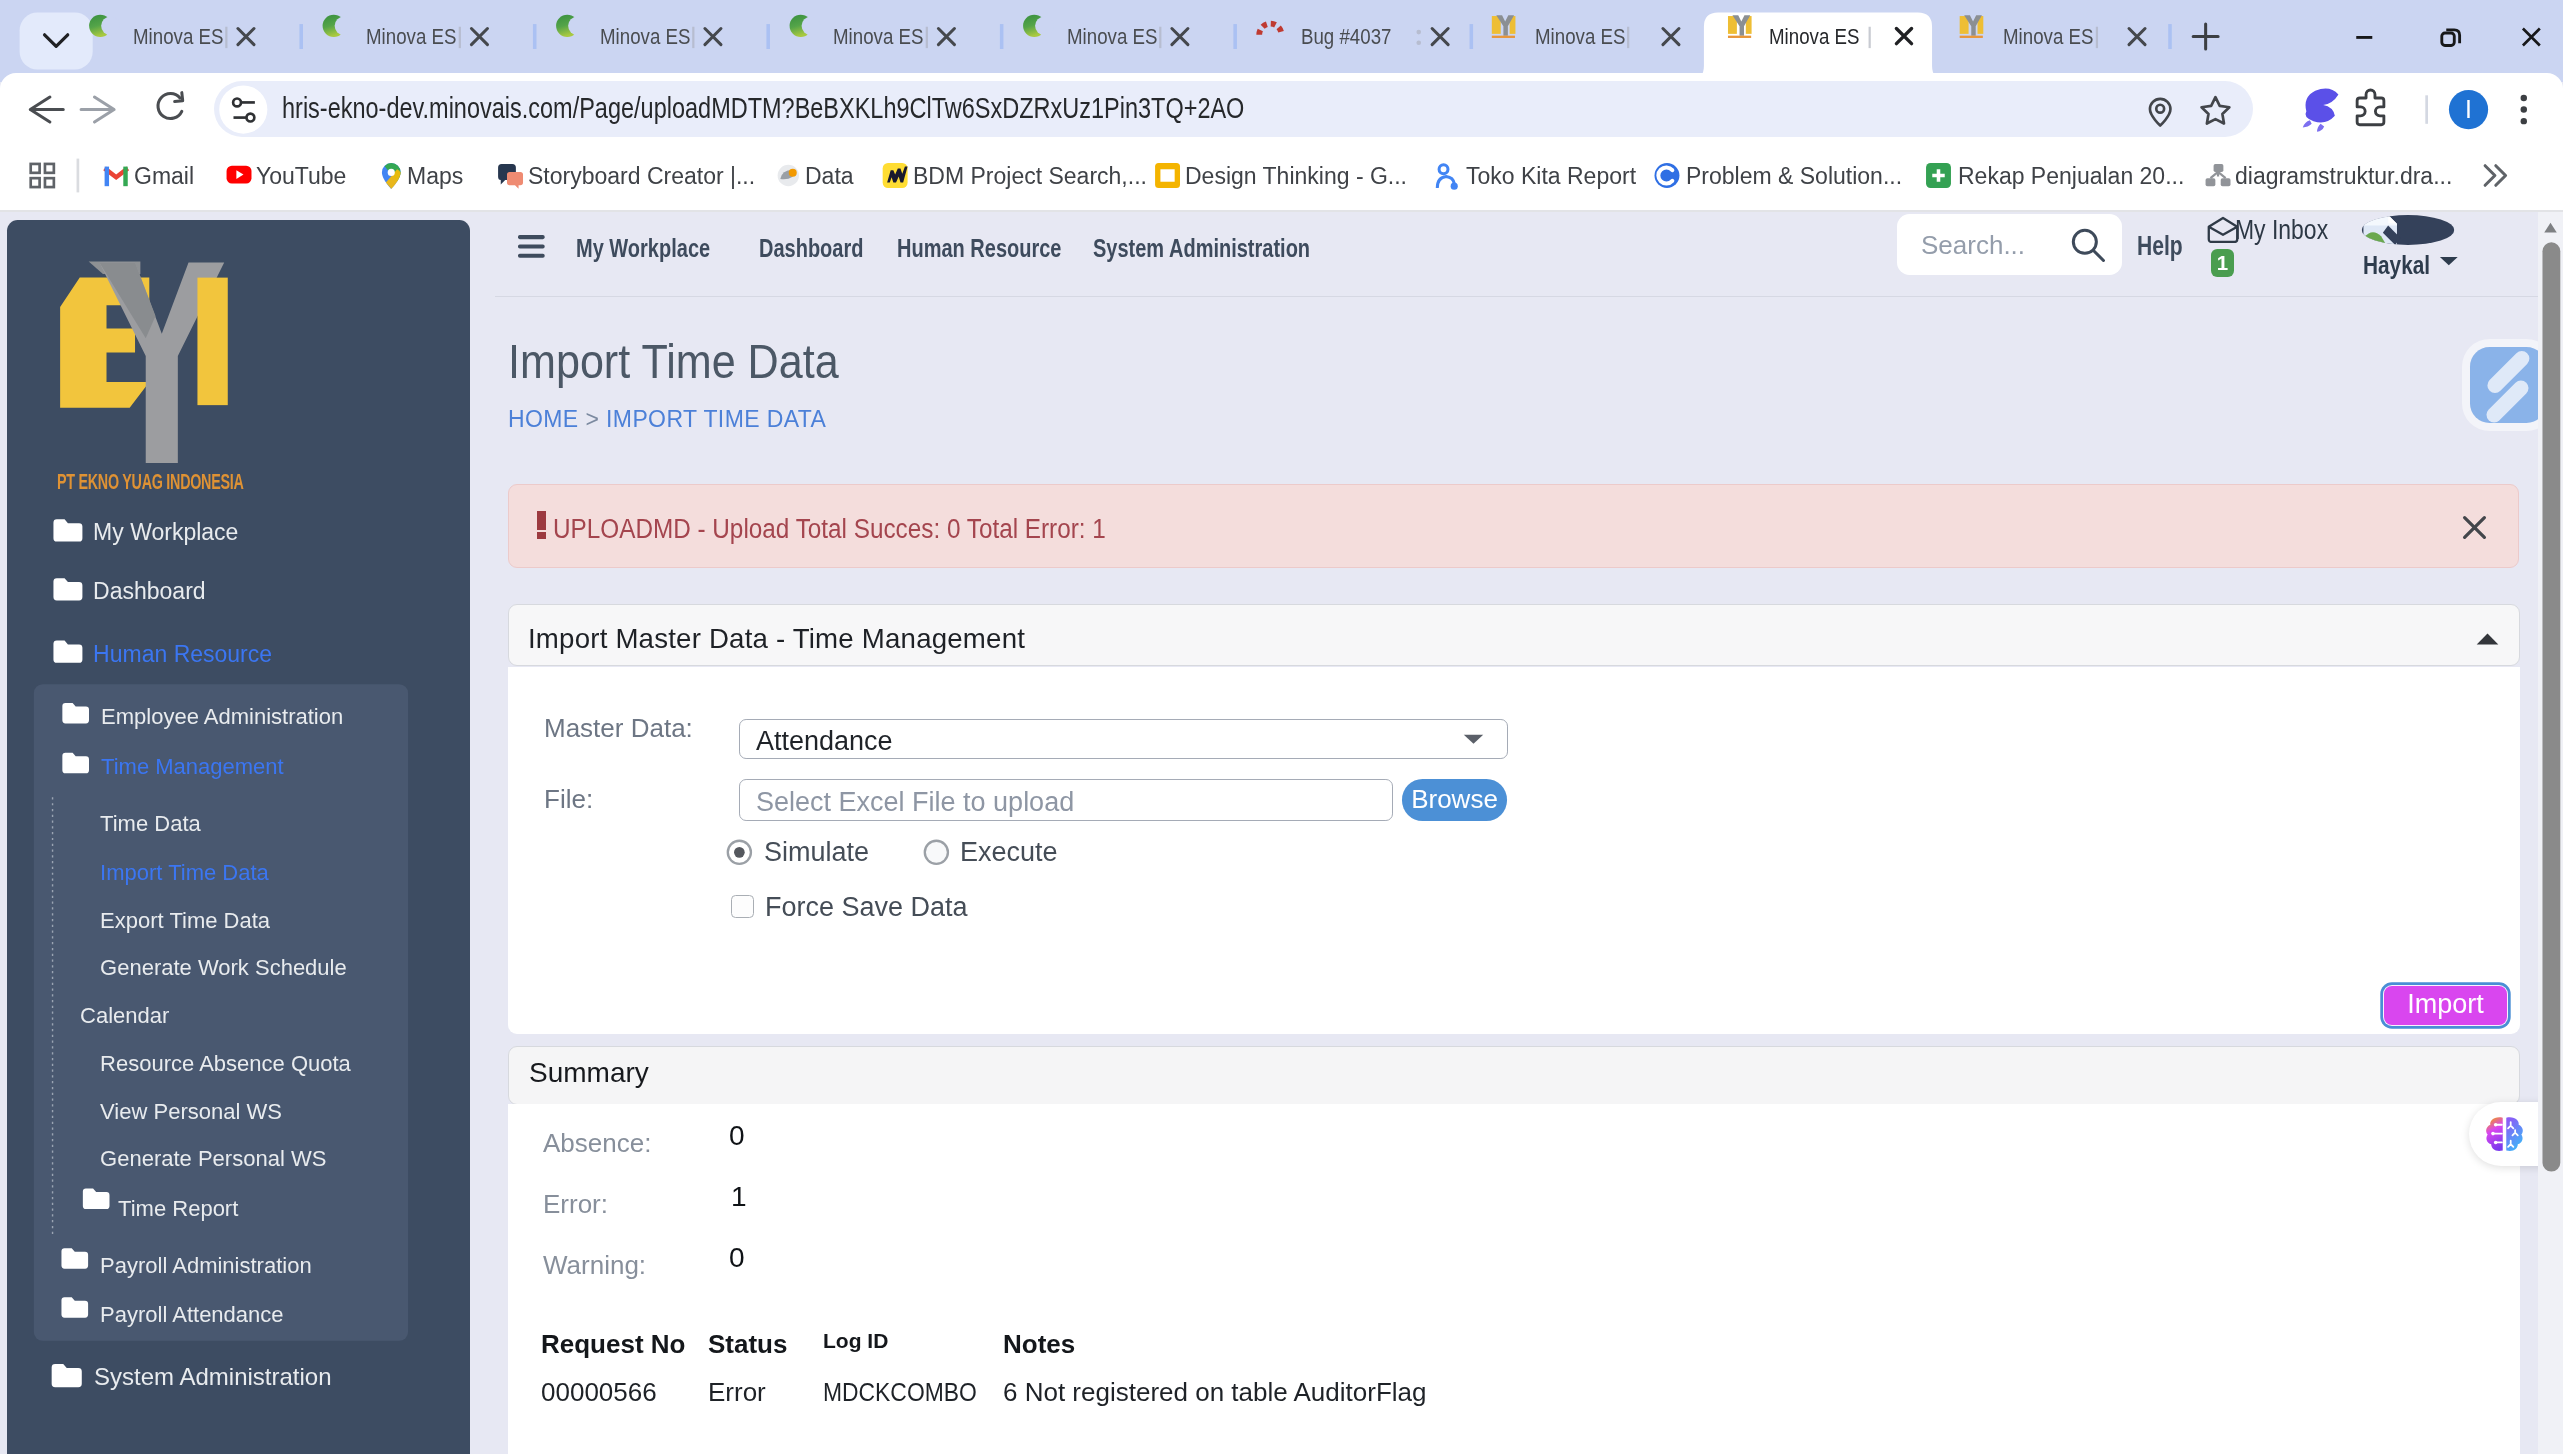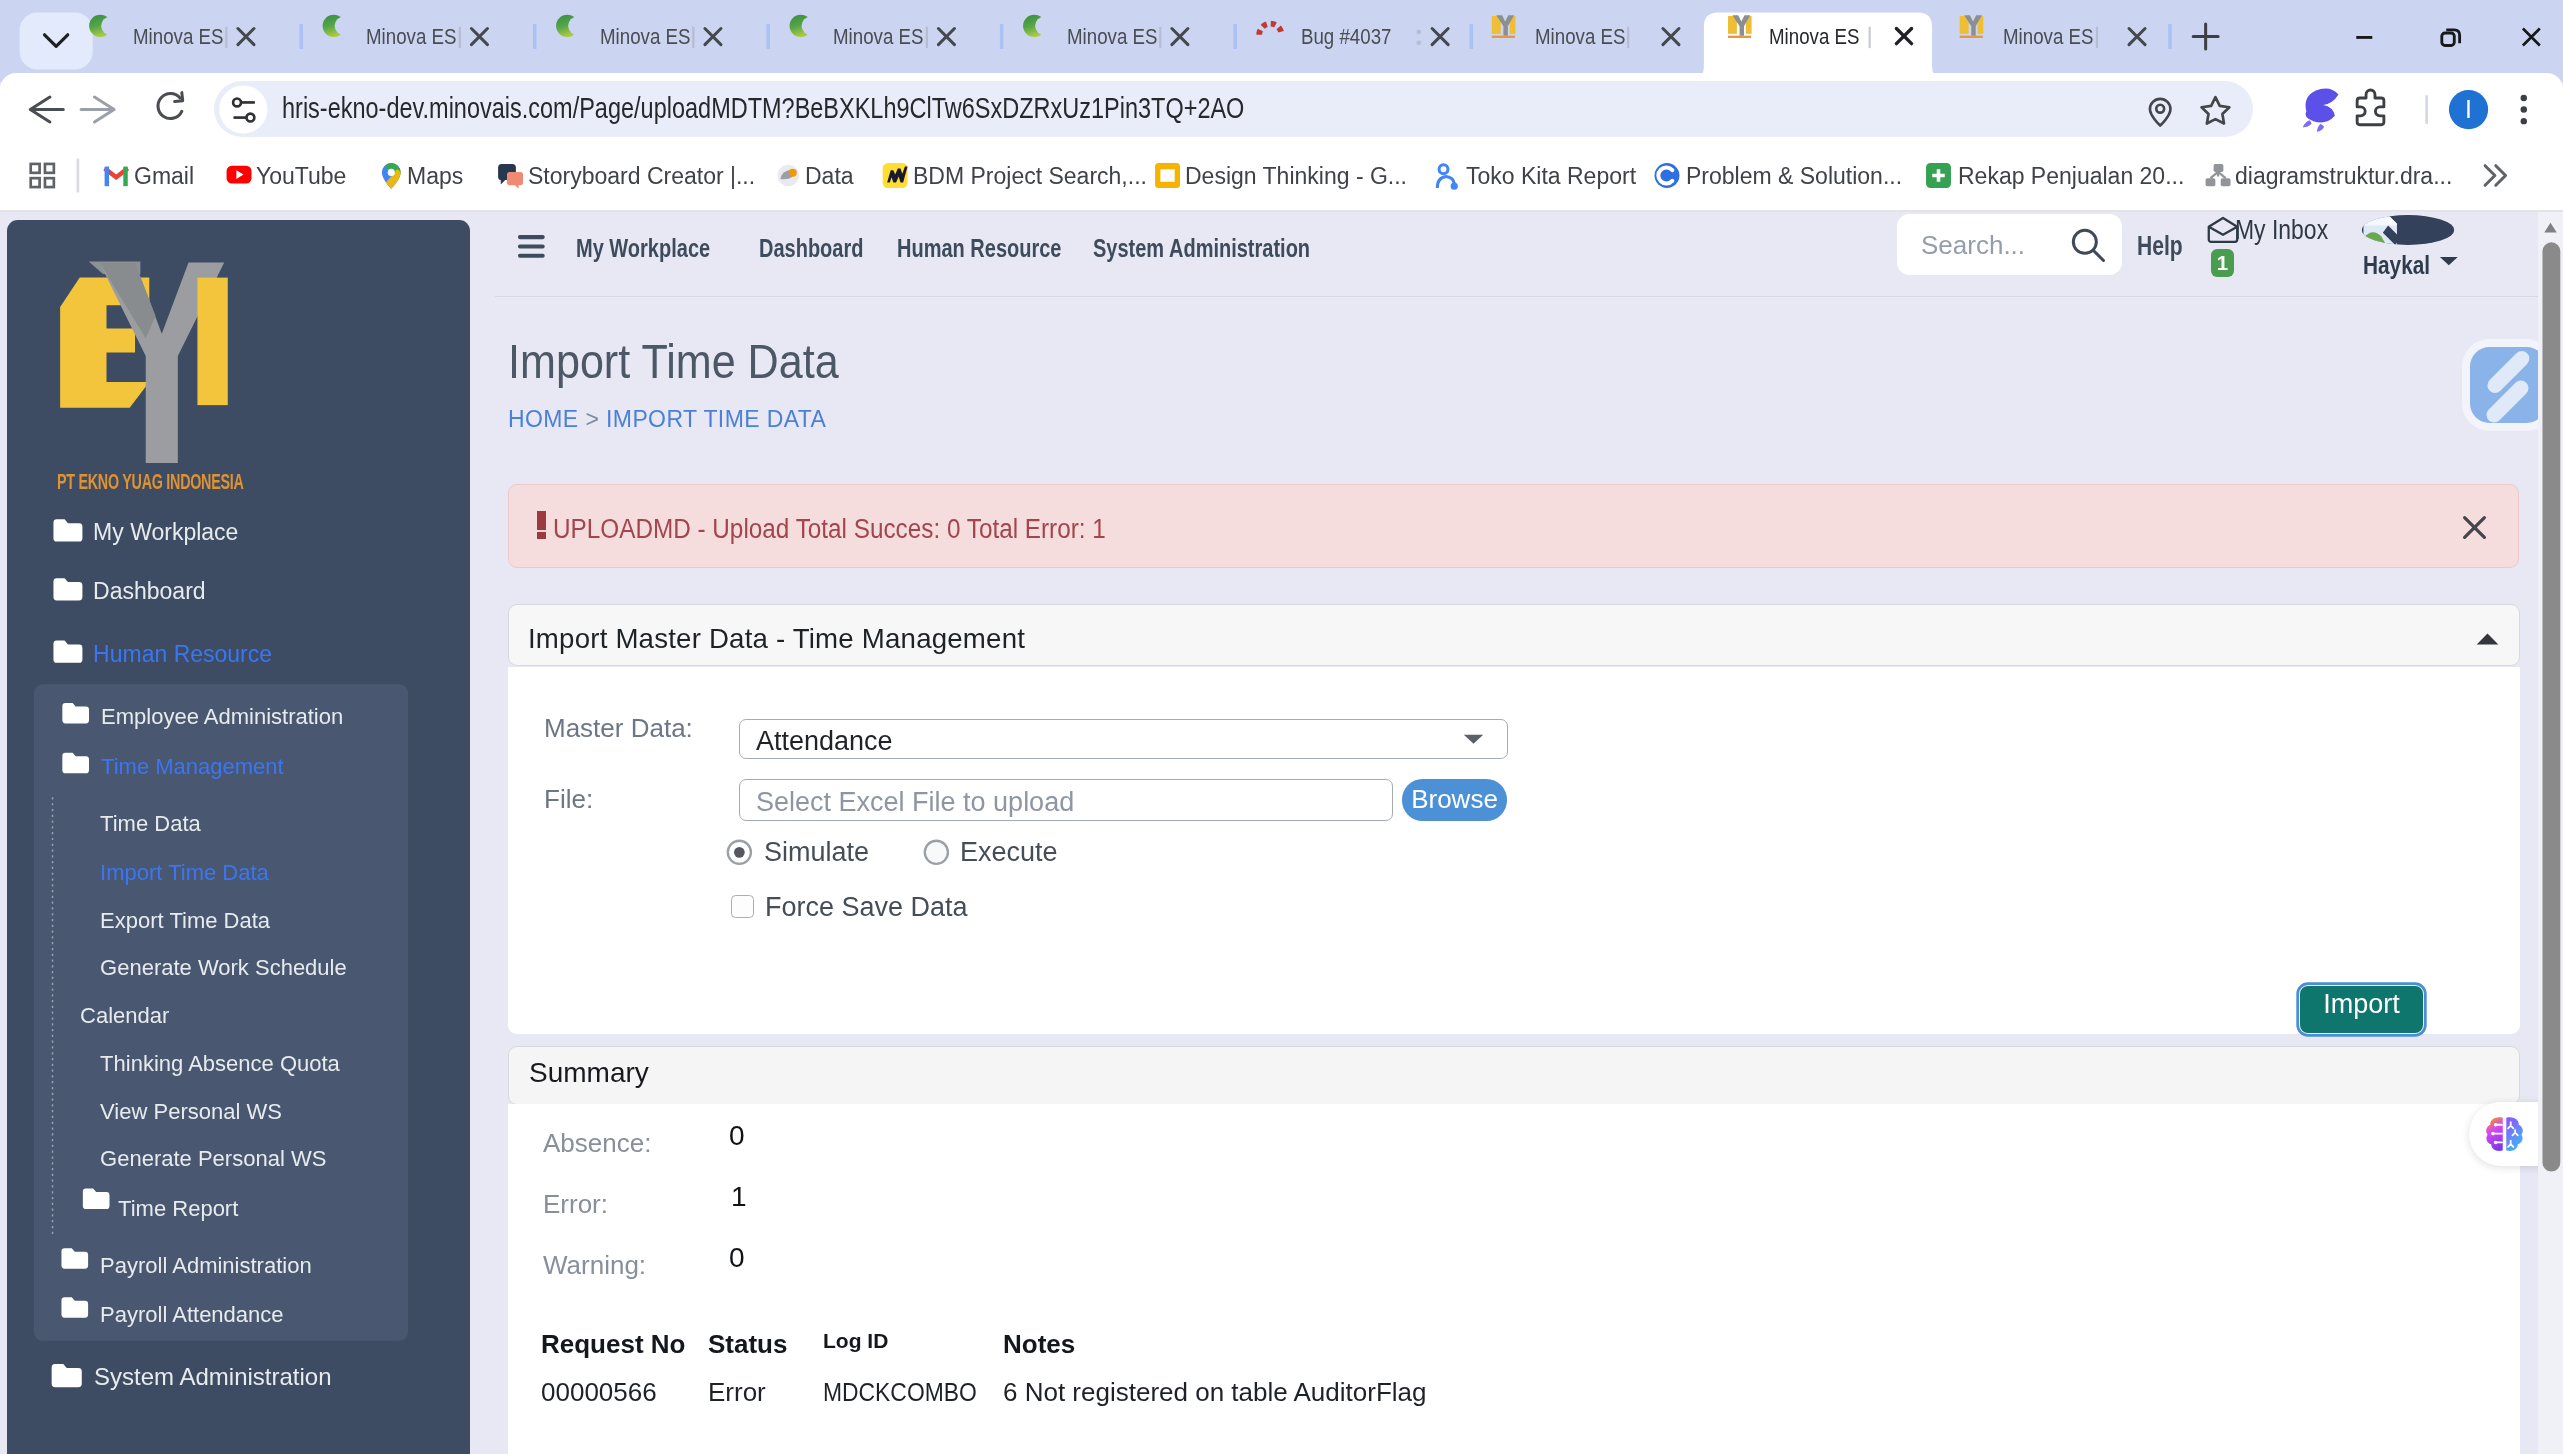--- a/index.html
+++ b/index.html
@@ -272,21 +272,21 @@
 <div class="abs snav" style="left:86px;top:299px">My Workplace</div>
 <div class="abs snav" style="left:86px;top:358px">Dashboard</div>
 <div class="abs snav sblue" style="left:86px;top:421px">Human Resource</div>
 <div class="abs snav" style="left:94px;top:484px;font-size:22px">Employee Administration</div>
 <div class="abs snav sblue" style="left:94px;top:534px;font-size:22px">Time Management</div>
 <div class="abs snav" style="left:93px;top:591px;font-size:22px">Time Data</div>
 <div class="abs snav sblue" style="left:93px;top:640px;font-size:22px">Import Time Data</div>
 <div class="abs snav" style="left:93px;top:688px;font-size:22px">Export Time Data</div>
 <div class="abs snav" style="left:93px;top:735px;font-size:22px">Generate Work Schedule</div>
 <div class="abs snav" style="left:73px;top:783px;font-size:22px">Calendar</div>
-<div class="abs snav" style="left:93px;top:831px;font-size:22px">Thinking Absence Quota</div>
+<div class="abs snav" style="left:93px;top:831px;font-size:22px">Resource Absence Quota</div>
 <div class="abs snav" style="left:93px;top:879px;font-size:22px">View Personal WS</div>
 <div class="abs snav" style="left:93px;top:926px;font-size:22px">Generate Personal WS</div>
 <div class="abs snav" style="left:111px;top:976px;font-size:22px">Time Report</div>
 <div class="abs snav" style="left:93px;top:1033px;font-size:22px">Payroll Administration</div>
 <div class="abs snav" style="left:93px;top:1082px;font-size:22px">Payroll Attendance</div>
 <div class="abs snav" style="left:87px;top:1143px;font-size:24px">System Administration</div>
 </div>
 
 <div id="navbar" class="abs" style="left:475px;top:0;width:2063px;height:85px">
 <div class="abs" style="left:19.6px;bottom:0;width:2044px;height:0.9px;background:#d6d8e3"></div>
@@ -366,21 +366,21 @@
 <circle cx="15" cy="15" r="13" fill="#fff" stroke="#9ba0a6" stroke-width="2.6"></circle>
 <circle cx="15" cy="15" r="6" fill="#55585e"></circle>
 </svg>
 <div class="abs ftext" style="left:289px;top:540px">Simulate</div>
 <svg class="abs" style="left:448px;top:542px" width="28.5" height="28.5" viewBox="0 0 32 32">
 <circle cx="15" cy="15" r="13" fill="#f8f9fa" stroke="#9ba0a6" stroke-width="2.6"></circle>
 </svg>
 <div class="abs ftext" style="left:485px;top:540px">Execute</div>
 <div class="abs" style="left:256px;top:598px;width:23px;height:23px;background:#fdfdfd;border:1.8px solid #a9aeb4;border-radius:4.5px"></div>
 <div class="abs ftext" style="left:290px;top:595px">Force Save Data</div>
-<div class="abs" style="left:1824px;top:688px;width:125px;height:49px;background:#0f766e;border:1.8px solid rgba(255,255,255,0.92);box-shadow:0 0 0 2.7px #4a8ed5;border-radius:9px;color:#fff;font-size:27px;text-align:center;line-height:37px">Import</div>
+<div class="abs" style="left:1908px;top:688px;width:125px;height:41px;background:#d946ef;border:1.8px solid rgba(255,255,255,0.92);box-shadow:0 0 0 2.7px #4a8ed5;border-radius:9px;color:#fff;font-size:27px;text-align:center;line-height:37px">Import</div>
 
 <div class="abs" style="left:33px;top:749px;width:2012px;height:59px;background:#f5f5f6;border:0.9px solid #d7d9de;border-radius:9px"></div>
 <div class="abs" style="left:54px;top:760px;font-size:28px;font-weight:500;color:#17191d">Summary</div>
 <div class="abs" style="left:33px;top:807px;width:2012px;height:350px;background:#ffffff"></div>
 <div class="abs flab" style="left:68px;top:831px;color:#878f9b">Absence:</div>
 <div class="abs" style="left:254px;top:823px;font-size:28px;color:#0f1216">0</div>
 <div class="abs flab" style="left:68px;top:892px;color:#878f9b">Error:</div>
 <div class="abs" style="left:256px;top:884px;font-size:28px;color:#0f1216">1</div>
 <div class="abs flab" style="left:68px;top:953px;color:#878f9b">Warning:</div>
 <div class="abs" style="left:254px;top:945px;font-size:28px;color:#0f1216">0</div>

